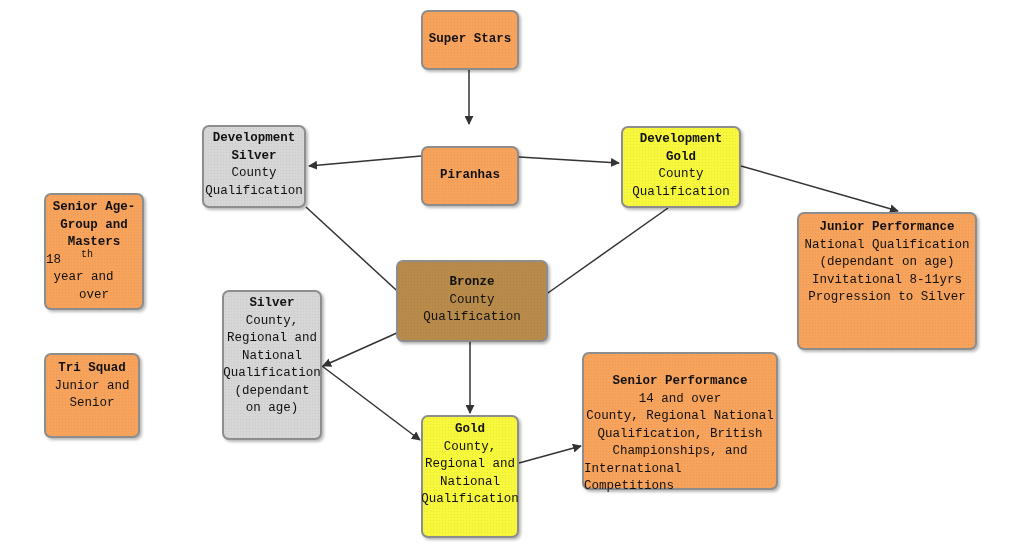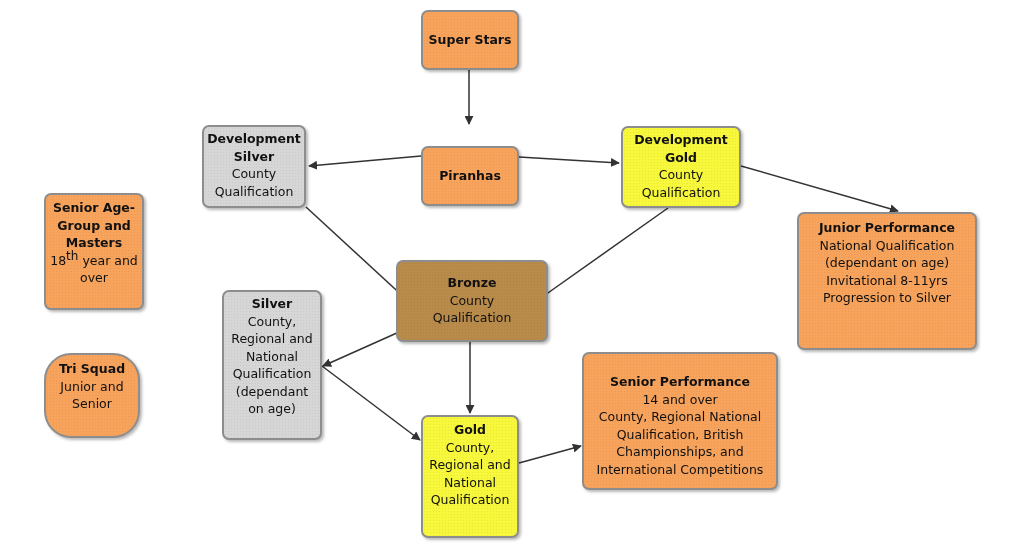--- a/index.html
+++ b/index.html
@@ -10,35 +10,36 @@
       color: #111;
     }
     #edges { position: absolute; left: 0; top: 0; width: 1024px; height: 554px; }
     .node {
       position: absolute;
       box-sizing: border-box;
       border: 2.5px solid #8d8d8d;
       border-radius: 7px;
       box-shadow: 2px 2px 3px rgba(0,0,0,0.28);
       display: flex; flex-direction: column; align-items: center; justify-content: flex-start;
-      text-align: right;
+      text-align: left;
       font-size: 12.5px;
       line-height: 17.5px;
       padding-top: 6px;
       background-image: radial-gradient(rgba(0,0,0,0.06) 0.6px, transparent 0.8px);
       background-size: 3px 3px;
+      font-family: Liberation Mono, monospace;
     }
     .node.center { justify-content: center; padding-top: 0; }
     .node .title { font-weight: bold; }
     .node .line { display: block; }
     .orange { background-color: #f7a35c; }
     .grey   { background-color: #d6d6d6; }
     .yellow { background-color: #f7f73b; }
     .bronze { background-color: #b98b4a; }
-    sup { font-size: 12px; line-height: 0; vertical-align: super; }
+    sup { font-size: 10px; line-height: 0; vertical-align: super; margin-left: 20px; }
   </style>
 </head>
 <body>
 
 <svg id="edges" xmlns="http://www.w3.org/2000/svg">
   <defs>
     <marker id="arrowhead" viewBox="0 0 10 10" refX="9" refY="5" markerWidth="9" markerHeight="9" orient="auto-start-reverse" markerUnits="userSpaceOnUse">
       <path d="M0,0 L10,5 L0,10 z" fill="#333"></path>
     </marker>
   </defs>
@@ -85,21 +86,21 @@
 </div>
 
 <div class="node orange" style="left:44px; top:193px; width:100px; height:117px; padding-top:4px;">
   <span class="title line">Senior Age-</span>
   <span class="title line">Group and</span>
   <span class="title line">Masters</span>
   <span class="line"><span>18</span><sup>th</sup><span style="white-space:pre;"> year and</span></span>
   <span class="line">over</span>
 </div>
 
-<div class="node orange" style="left:44px; top:353px; width:96px; height:85px; padding-top:5px;border-radius:27px;">
+<div class="node orange" style="left:44px; top:353px; width:96px; height:85px; padding-top:5px;">
   <span class="title line">Tri Squad</span>
   <span class="line">Junior and</span>
   <span class="line">Senior</span>
 </div>
 
 <div class="node bronze" style="left:396px; top:260px; width:152px; height:82px; padding-top:12px;">
   <span class="title line">Bronze</span>
   <span class="line">County</span>
   <span class="line">Qualification</span>
 </div>

